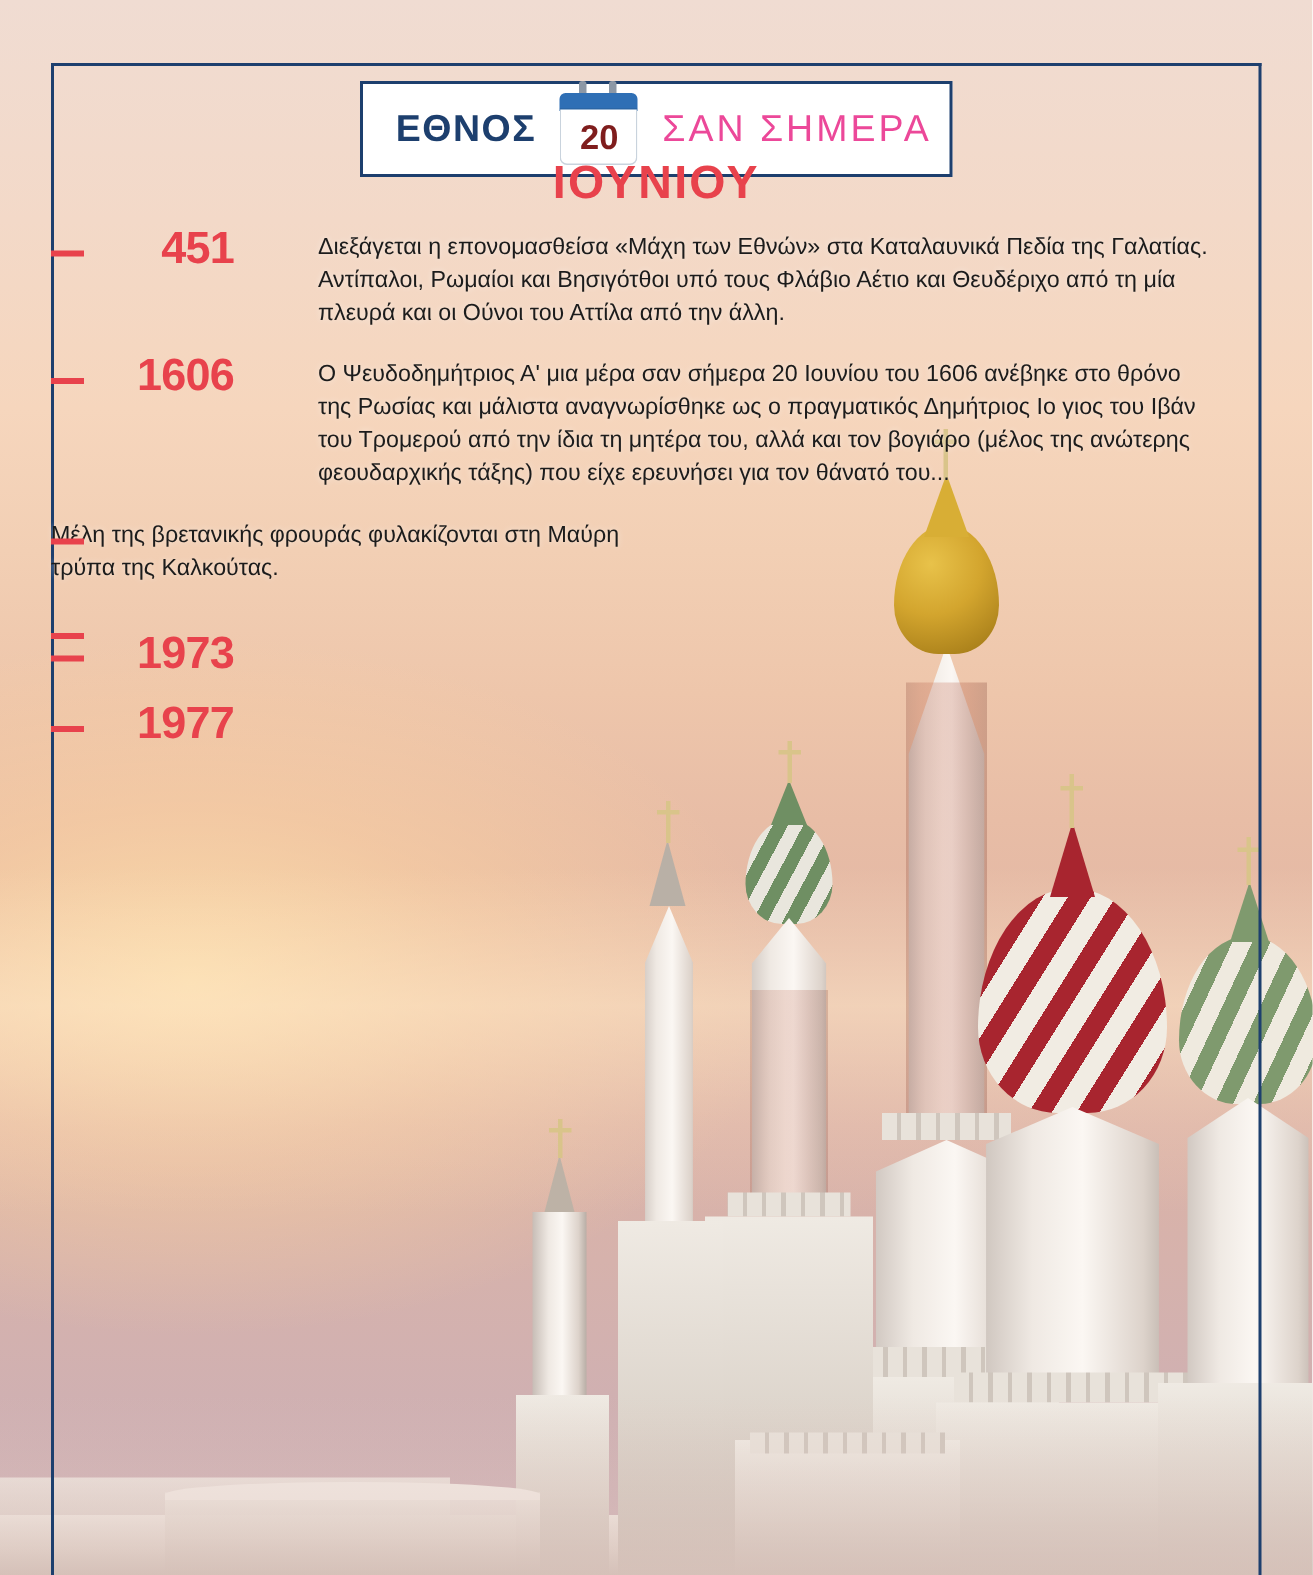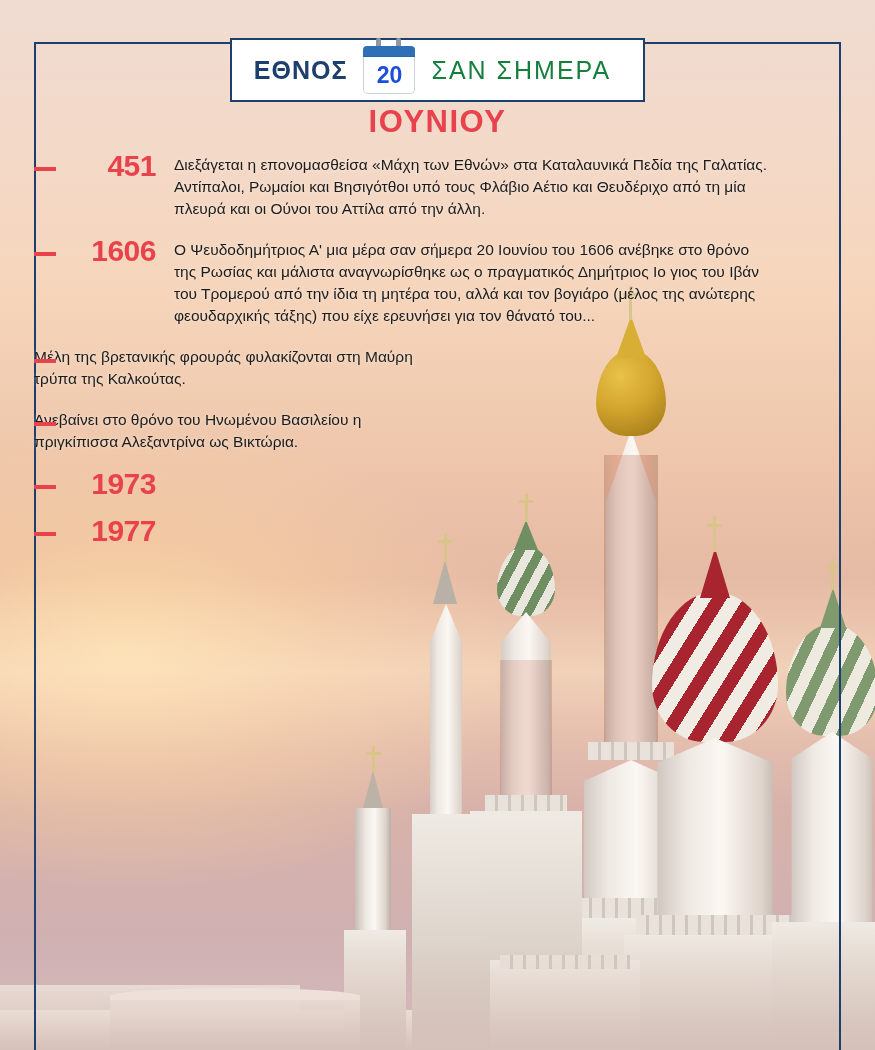--- a/index.html
+++ b/index.html
@@ -96,22 +96,23 @@
   
   #header {
     position:absolute; z-index:7; top:38px; left:0; width:100%;
     display:flex; justify-content:center;
   }
   #header-box {
     background:#ffffff;
     border:2px solid #1d3f6e;
     height:64px;
     display:flex; align-items:center;
-    padding: 0 32px 0 22px;
+    padding: 0 12px 0 22px;
     gap:14px;
+    margin-top:16px;
   }
   #brand {
     color:#1d3f6e; font-weight:bold; font-size:25px; letter-spacing:1px;
   }
   #cal {
     position:relative; width:52px; height:52px; margin: 0 2px;
   }
   #cal-rings {
     position:absolute; top:-6px; left:11px; width:30px; height:12px;
   }
@@ -124,41 +125,41 @@
     position:absolute; top:2px; left:0; width:52px; height:12px;
     background:#2f6fb5; border-radius:4px 4px 0 0;
     box-shadow: inset 0 -2px 0 rgba(0,0,0,.08);
   }
   #cal-body {
     position:absolute; top:13px; left:0; width:52px; height:37px;
     background:#ffffff; border:1px solid #c9d3dd; border-top:none;
     border-radius:0 0 5px 5px;
     display:flex; align-items:center; justify-content:center;
   }
-  #cal-day { color:#1d4ed8; font-weight:bold; font-size:23px; line-height:1; }
+  #cal-day { color:#7f1d1d; font-weight:bold; font-size:23px; line-height:1; }
   #cal-fold {
     position:absolute; right:-4px; top:10px; width:12px; height:42px;
     background:#dfe6ee; transform: skewY(-16deg); border-radius:0 4px 4px 0;
     z-index:-1;
   }
   #slogan {
-    color:#15803d; font-size:25px; letter-spacing:2px; font-weight:normal;
+    color:#ec4899; font-size:25px; letter-spacing:2px; font-weight:normal;
   }
 
   #month {
     position:absolute; z-index:7; top:104px; left:0; width:100%;
     text-align:center;
     color:#e8424c; font-size:31px; font-weight:bold; letter-spacing:1.5px;
   }
 
   
   #timeline {
     position:absolute; z-index:7; top:150px; left:34px; right:34px;
   }
-  .row { position:relative; display:flex; align-items:flex-start; margin-bottom:15px; }
+  .row { position:relative; display:flex; align-items:flex-start; margin-bottom:15px;gap:38px; }
   .dash {
     position:absolute; left:0; top:17px; width:22px; height:4px; background:#e8424c;
   }
   .year {
     width:140px; flex:0 0 140px;
     text-align:right; padding-right:18px;
     color:#e8424c; font-weight:bold; font-size:30px; line-height:1.05;
     letter-spacing:-0.5px;
   }
   .desc {
@@ -269,21 +270,20 @@
     <div class="desc">Ο Ψευδοδημήτριος Α' μια μέρα σαν σήμερα 20 Ιουνίου του 1606 ανέβηκε στο θρόνο της Ρωσίας και μάλιστα αναγνωρίσθηκε ως ο πραγματικός Δημήτριος Ιο γιος του Ιβάν του Τρομερού από την ίδια τη μητέρα του, αλλά και τον βογιάρο (μέλος της ανώτερης φεουδαρχικής τάξης) που είχε ερευνήσει για τον θάνατό του...</div>
   </div>
 
   <div class="row">
     <div class="dash"></div>
     <div class="desc" style="max-width:380px;">Μέλη της βρετανικής φρουράς φυλακίζονται στη Μαύρη τρύπα της Καλκούτας.</div>
   </div>
 
   <div class="row">
     <div class="dash"></div>
-    <div class="desc" style="max-width:330px;">Ανεβαίνει στο θρόνο του Ηνωμένου Βασιλείου η πριγκίπισσα Αλεξαντρίνα ως Βικτώρια.</div>
   </div>
 
   <div class="row">
     <div class="dash"></div>
     <div class="year">1973</div>
   </div>
 
   <div class="row">
     <div class="dash"></div>
     <div class="year">1977</div>

